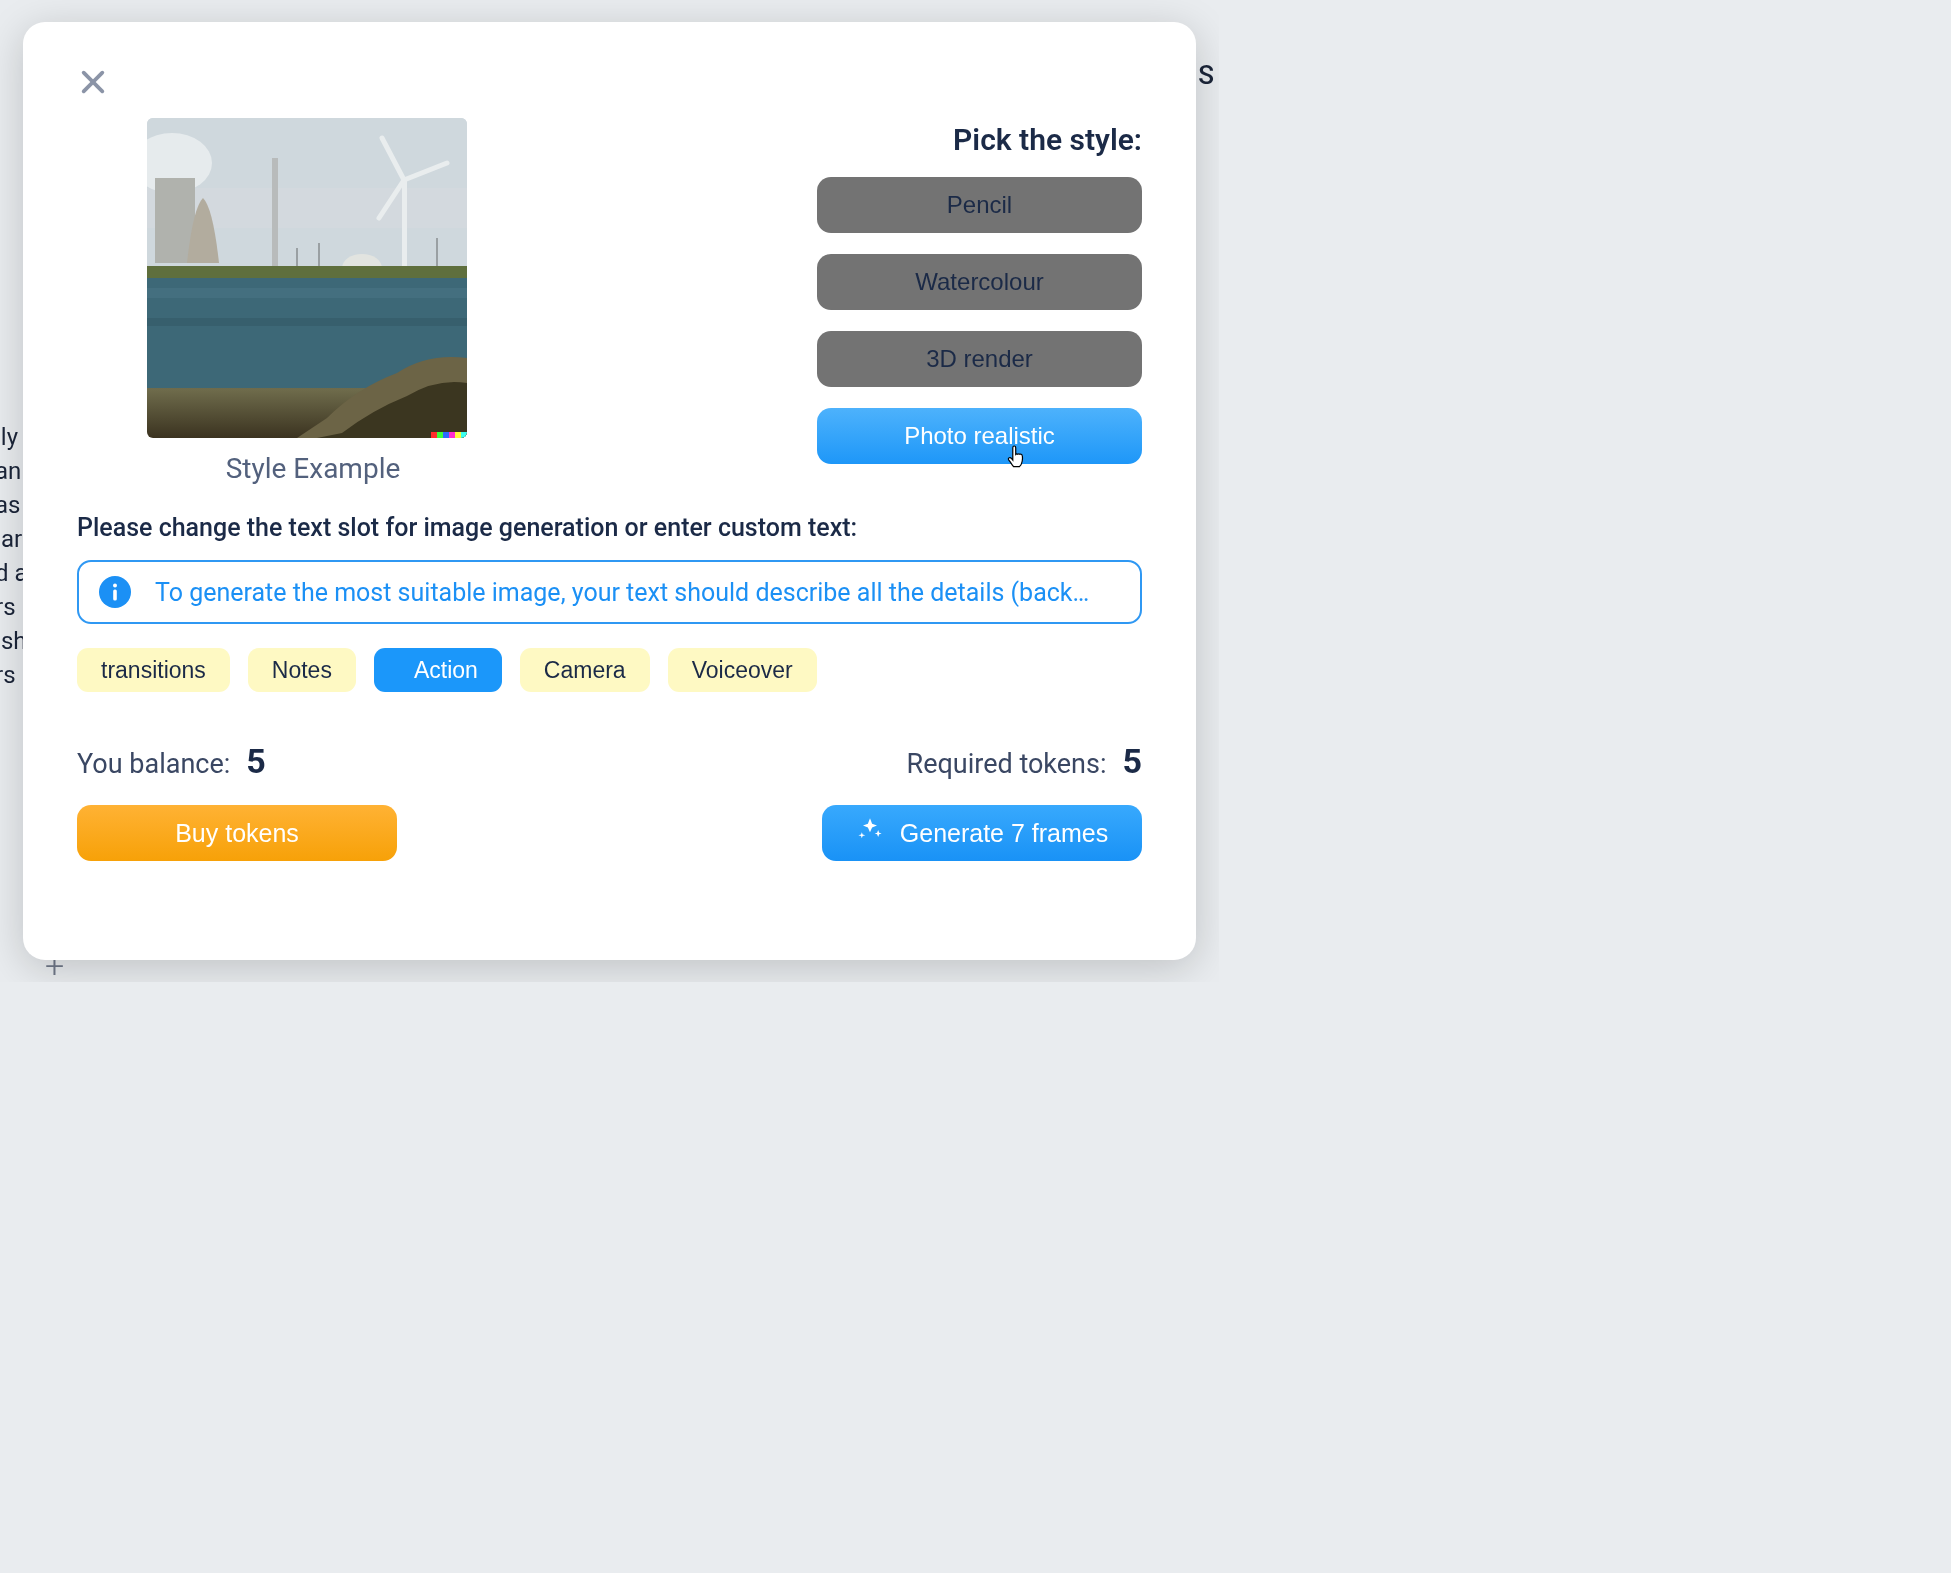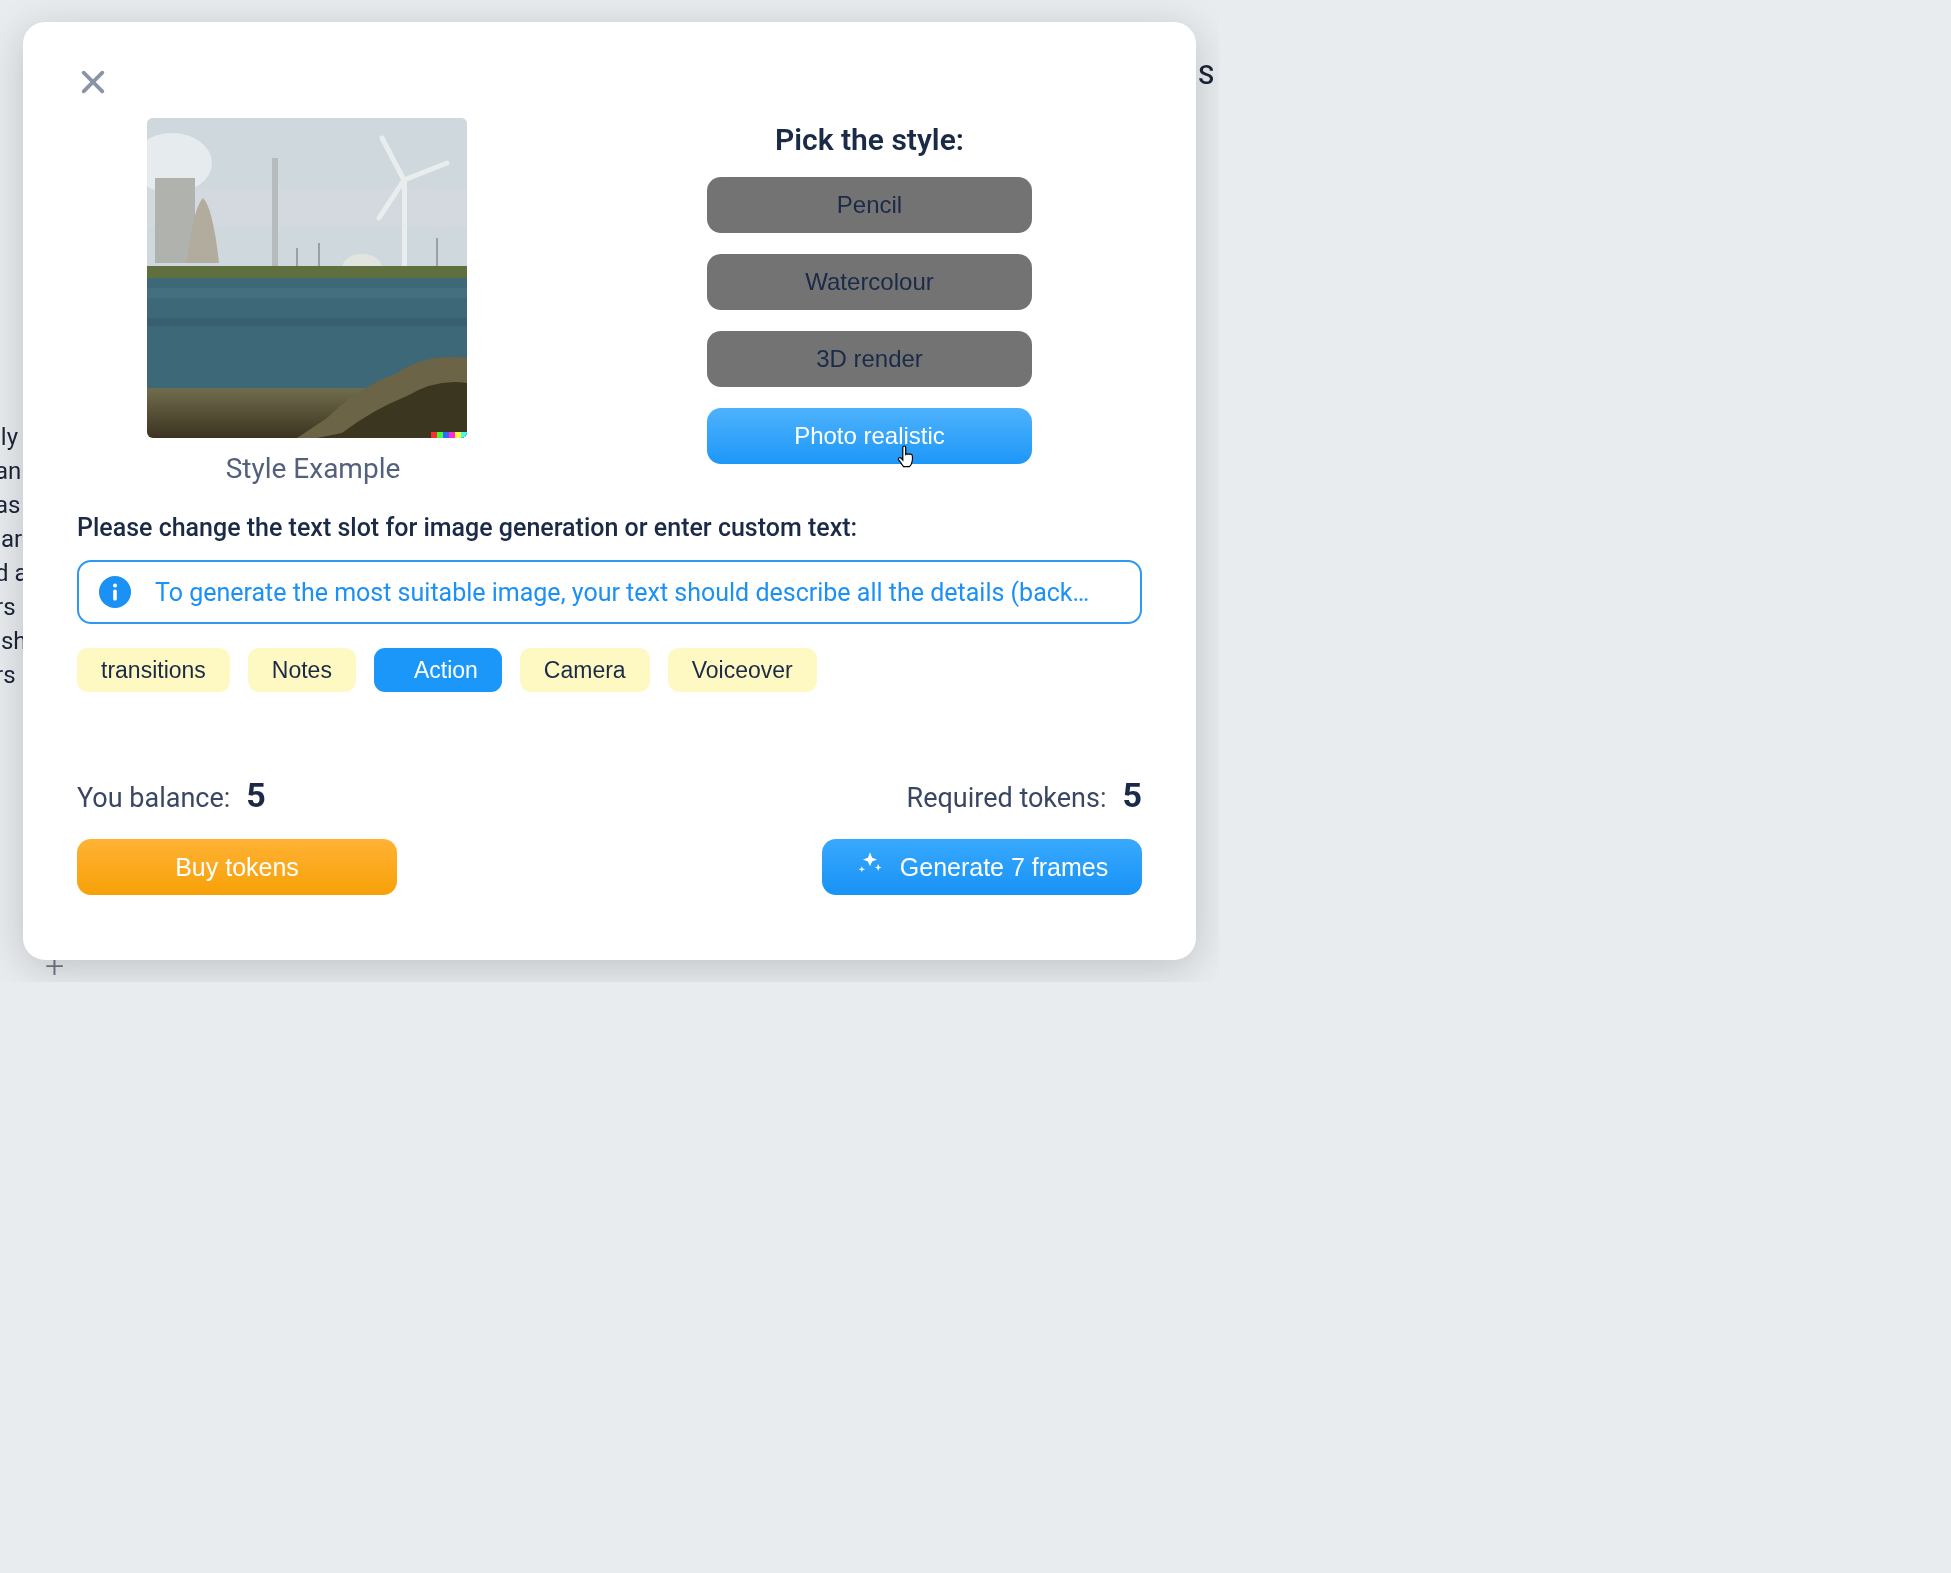--- a/index.html
+++ b/index.html
@@ -102,21 +102,21 @@
     margin-top: 14px;
     font-size: 28px;
     color: #53617d;
     margin-left: 12px;
   }
 
   .style-col {
     flex: 1;
     display: flex;
     flex-direction: column;
-    align-items: center;
+    align-items: flex-end;
     padding-left: 90px;
   }
   .style-heading {
     font-size: 30px;
     font-weight: 600;
     color: #1b2a47;
     margin-bottom: 20px;
     margin-top: 4px;
   }
   .style-buttons {
@@ -198,21 +198,21 @@
     font-size: 23px;
     cursor: pointer;
   }
   .tab.selected {
     background: #1b97fa;
     color: #fff;
     padding-left: 40px;
   }
 
   .footer {
-    margin-top: 83px;
+    margin-top: 49px;
     display: flex;
     justify-content: space-between;
     align-items: flex-end;
   }
   .balance-row {
     display: flex;
     align-items: baseline;
     gap: 16px;
   }
   .balance-label {

